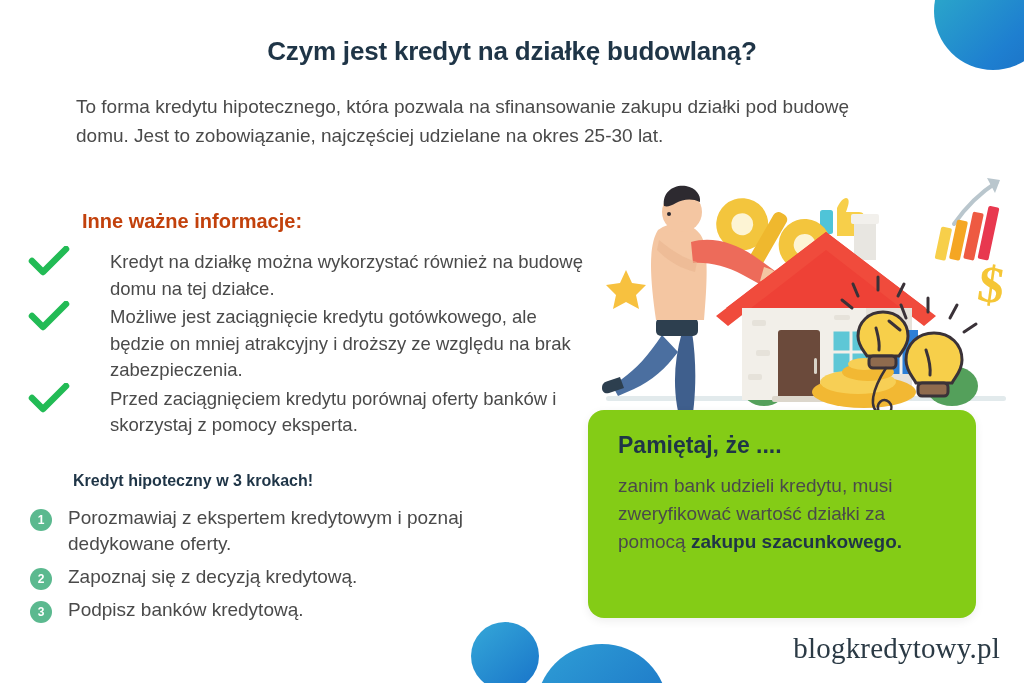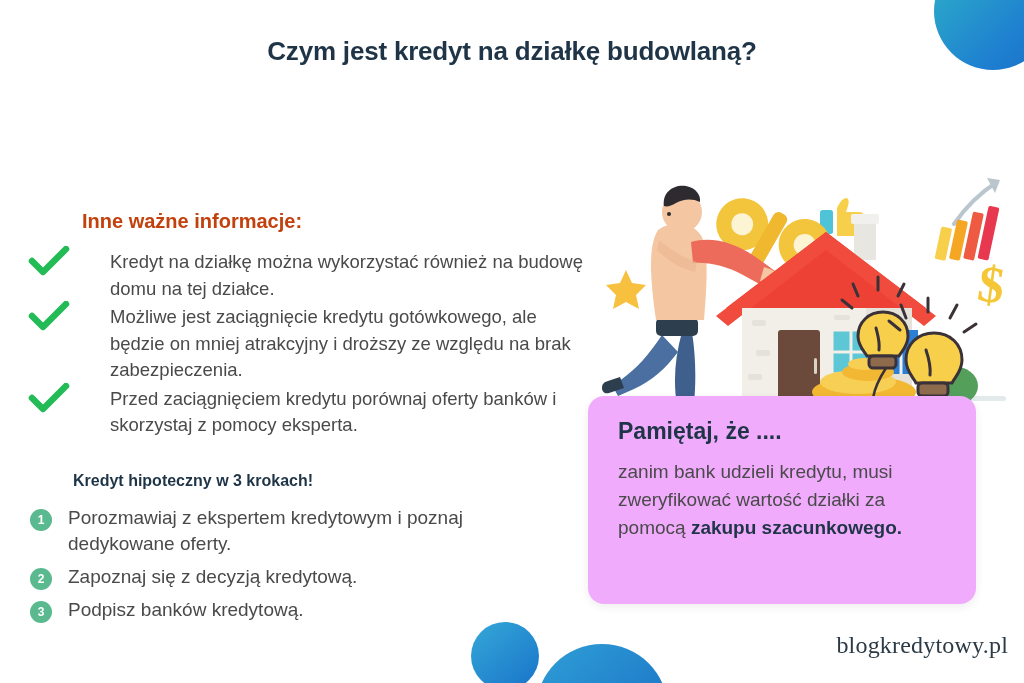--- a/index.html
+++ b/index.html
@@ -72,51 +72,52 @@
     margin-right: 16px; margin-top: 4px;
   }
   .step-text { font-size: 19px; line-height: 26px; color: #4a4a4a; }
 
   
   #illustration { position: absolute; left: 596px; top: 160px; width: 420px; height: 260px; }
   #illustration svg { display: block; }
 
   
   #remember-panel {
-    position: absolute; left: 588px; top: 396px;
+    position: absolute; left: 588px; top: 410px;
     width: 388px; height: 208px;
-    background: #f0abfc; border-radius: 16px;
+    background: #84cc16; border-radius: 16px;
     box-shadow: 0 3px 10px rgba(0,0,0,0.07);
     padding: 22px 26px 0 30px;
   }
   #remember-title { font-size: 23px; font-weight: bold; color: #1f3547; }
   #remember-body {
     margin-top: 13px;
     font-size: 19px; line-height: 28px; color: #4a4a4a;
   }
   #remember-body b { color: #1f3547; }
 
   
   #logo {
-    position: absolute; right: 16px; top: 632px;
+    position: absolute; right: 24px; top: 632px;
     font-family: "Liberation Serif", serif;
-    font-size: 24px; color: #2b3a45; letter-spacing: 0.2px; margin-left: 40px;
+    font-size: 29px; color: #2b3a45; letter-spacing: 0.2px; margin-left: 40px;
   }
 </style>
 </head>
 <body>
 
 <div id="canvas">
 
   <div class="deco-circle" id="circle-topright"></div>
   <div class="deco-circle" id="circle-bottom-small"></div>
   <div class="deco-circle" id="circle-bottom-large"></div>
 
   <div id="title">Czym jest kredyt na działkę budowlaną?</div>
 
+  <div id="intro">To forma kredytu hipotecznego, która pozwala na sfinansowanie zakupu działki pod budowę domu. Jest to zobowiązanie, najczęściej udzielane na okres 25-30 lat.</div>
 
   <div id="subhead-info">Inne ważne informacje:</div>
 
   <div id="checklist">
 
     <div class="check-row">
       <span class="check-icon">
         <svg width="46" height="30" viewBox="0 0 46 30">
           <path d="M6 15 L17 26 L40 3" stroke="#22bb55" stroke-width="6.5" fill="none" stroke-linecap="round" stroke-linejoin="round"></path>
         </svg>

